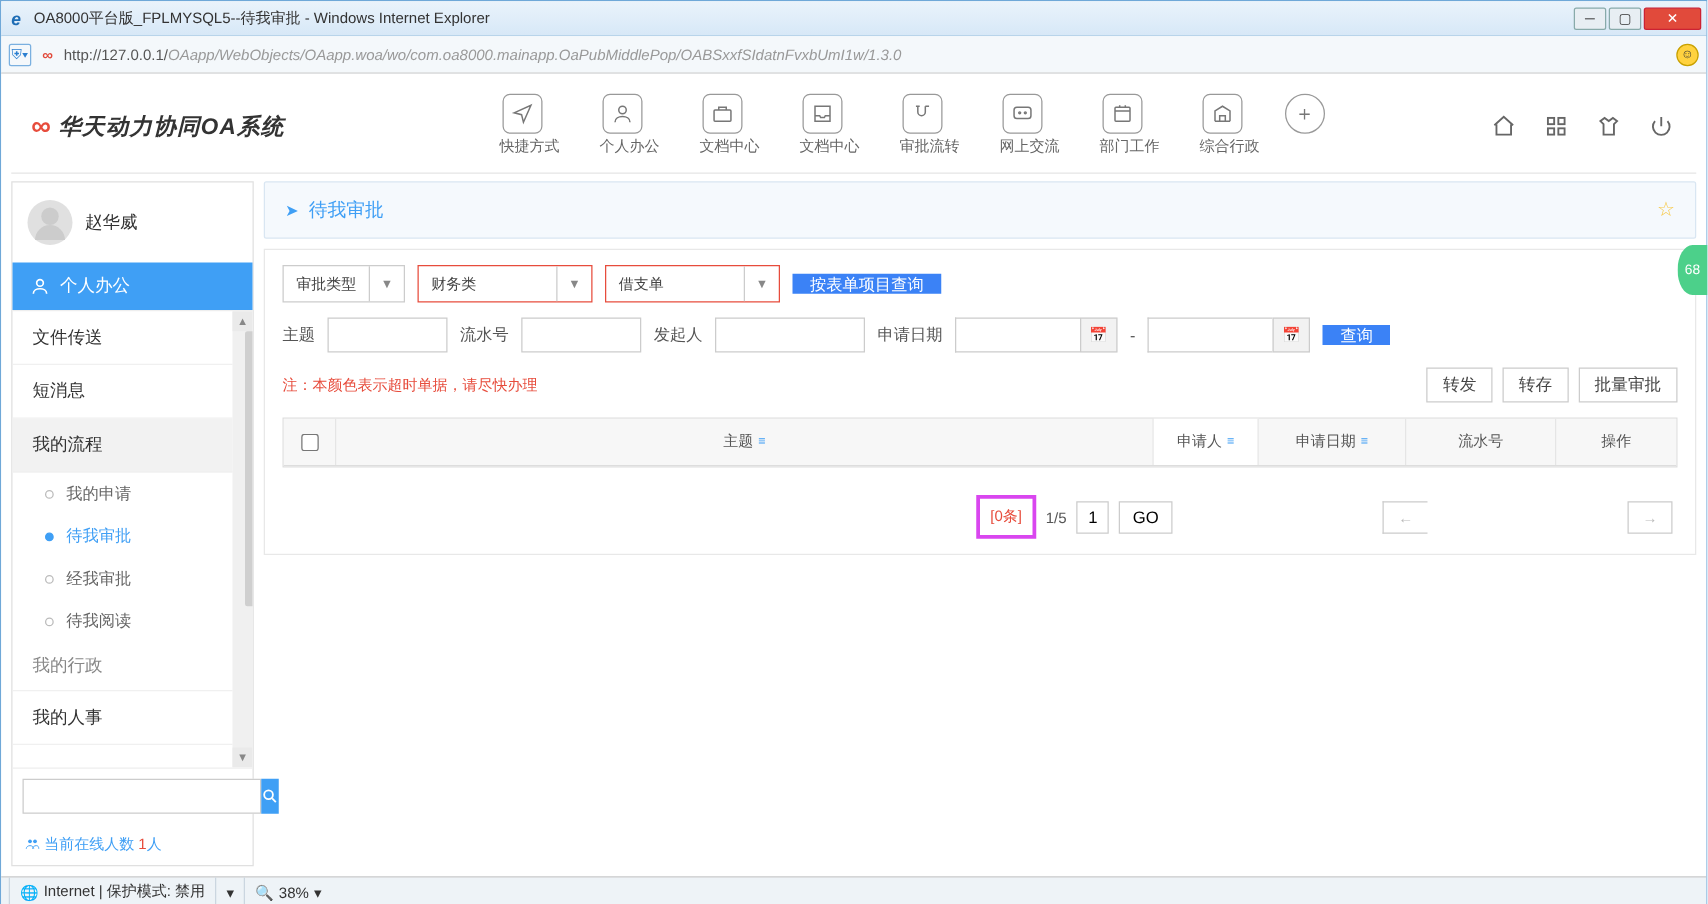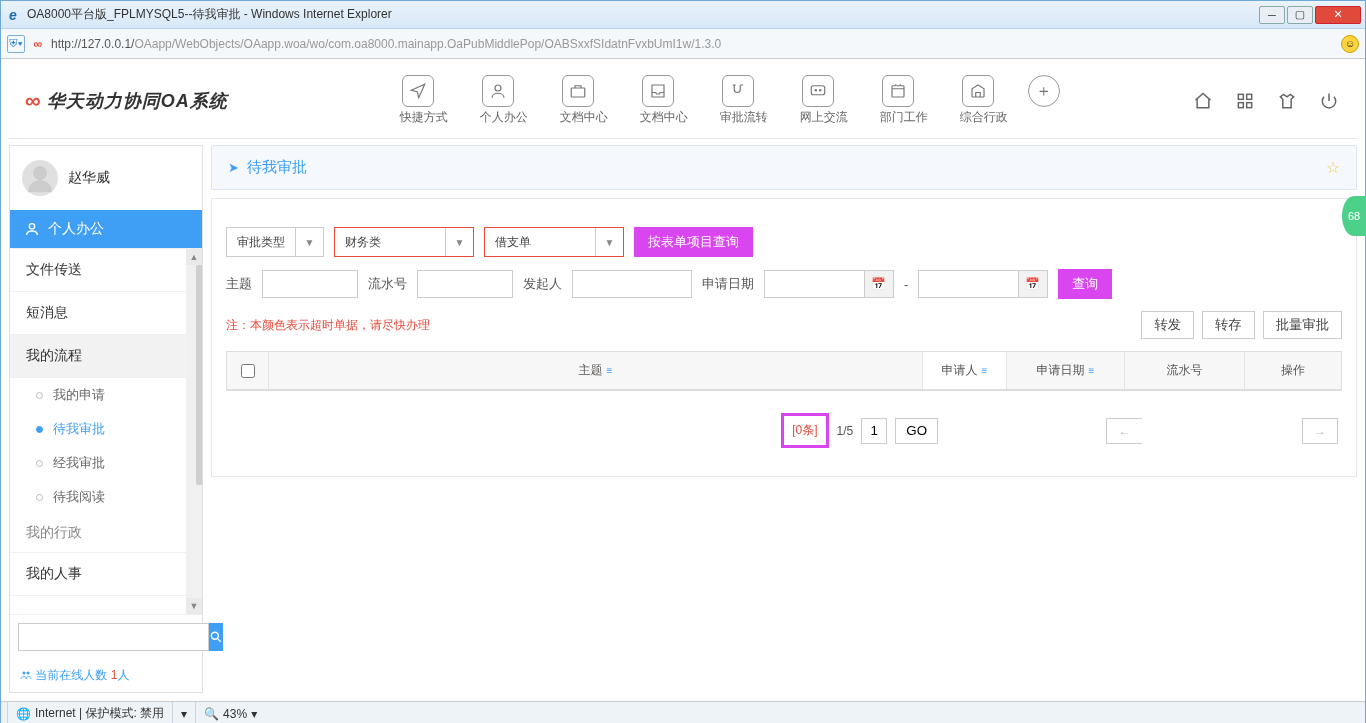--- a/index.html
+++ b/index.html
@@ -12,21 +12,21 @@
 .title-bar .title-text { flex: 1; color: #333; font-size: 12px; }
 .win-btns { display: flex; gap: 2px; }
 .win-btn { width: 28px; height: 18px; border: 1px solid #8aa; background: #e8eef3; display: flex; align-items: center; justify-content: center; font-size: 11px; border-radius: 2px; cursor: pointer;}
 .win-btn.close { background: #e14a3b; color: #fff; width: 46px; border-color:#c23;}
 .win-btn.min, .win-btn.max { width:26px;}
 
 .addr-bar { height: 30px; display: flex; align-items: center; padding: 2px 6px; border-bottom: 1px solid #ccc; background:#f4f8fb; gap:4px;}
 .addr-bar .shield { width:18px;height:18px;border:1px solid #7ab0e0;display:flex;align-items:center;justify-content:center;color:#2b7fd0;font-size:11px;border-radius:2px;}
 .addr-bar .favicon { width:18px;height:18px;display:flex;align-items:center;justify-content:center;color:#e14a3b;font-weight:bold;}
 .addr-bar .url { flex:1; color:#555; font-size:12px; white-space:nowrap; overflow:hidden;}
-.addr-bar .url .gray { color:#999; }
+.addr-bar .url .gray { color:#999;font-style:italic; }
 .addr-bar .smiley { width:18px;height:18px;border-radius:50%;background:#ffd23f;border:1px solid #c9a100;display:flex;align-items:center;justify-content:center;font-size:10px;}
 
 .app { padding: 8px; background:#fff;}
 .header { display:flex; align-items:center; padding: 8px 16px 12px; border-bottom:1px solid #e5e5e5;}
 .logo { display:flex; align-items:center; gap:6px;}
 .logo .mark { color:#e74c3c; font-size:22px; font-weight:bold;}
 .logo .text { font-size:18px; font-weight:bold; letter-spacing:1px; font-style:italic;}
 .nav { display:flex; gap:20px; margin-left:160px;}
 .nav-item { display:flex; flex-direction:column; align-items:center; gap:2px; color:#666; cursor:pointer;}
 .nav-item .nicon { width:32px;height:32px;border:1.5px solid #999;border-radius:6px;display:flex;align-items:center;justify-content:center;font-size:16px;color:#777;}
@@ -61,28 +61,28 @@
 .side-search button { width:30px;height:28px;background:#3f9ff5;border:none;color:#fff;display:flex;align-items:center;justify-content:center;cursor:pointer;}
 .side-footer { padding:8px 10px; color:#3f9ff5; font-size:12px;}
 .side-footer .count { color:#e74c3c;}
 
 .main { flex:1; display:flex; flex-direction:column; gap:8px;}
 .page-head { border:1px solid #d9e6f2; background:#f5f9fd; border-radius:2px; padding:12px 16px; display:flex; align-items:center;}
 .page-head .ph-icon { color:#3f9ff5; margin-right:8px; font-size:13px;}
 .page-head .ph-title { color:#3f9ff5; font-size:15px; font-weight:500;}
 .page-head .star { margin-left:auto; color:#f7c948; font-size:16px;}
 
-.filters { border:1px solid #e8e8e8; padding:28px 14px; display:flex; flex-direction:column; gap:12px;}
+.filters { border:1px solid #e8e8e8; padding:12px 14px; display:flex; flex-direction:column; gap:12px;}
 .frow { display:flex; align-items:center; gap:10px; flex-wrap:wrap;}
 .combo { display:flex; align-items:center; border:1px solid #ccc; height:30px; background:#fff;}
 .combo .cval { padding:0 10px; min-width:60px; color:#444;}
 .combo .carrow { width:28px; border-left:1px solid #ccc; height:100%; display:flex; align-items:center; justify-content:center; color:#888; cursor:pointer; font-size:10px;}
 .combo.hl { border:1px solid #e74c3c;}
 .combo.wide .cval { min-width:110px;}
-.btn { background:#d946ef; color:#fff; border:none; padding:0 14px; height:30px; cursor:pointer; font-size:13px;font-family:Liberation Serif, serif;}
+.btn { background:#3b82f6; color:#fff; border:none; padding:0 14px; height:16px; cursor:pointer; font-size:13px;font-family:Liberation Serif, serif;}
 .btn2 { background:#fff; border:1px solid #ccc; color:#444; padding:0 12px; height:28px; cursor:pointer;}
 .flabel { color:#555; font-size:13px;}
 .finput { border:1px solid #ccc; height:28px; width:96px; padding:0 6px;}
 .finput.w120{width:120px;}
 .date-group { display:flex; align-items:center;}
 .date-group input { border:1px solid #ccc; border-right:none; height:28px; width:100px; padding:0 6px;}
 .date-group .cal { width:30px;height:28px;border:1px solid #ccc;background:#f2f2f2;display:flex;align-items:center;justify-content:center;color:#777;cursor:pointer;}
 
 .note { color:#e74c3c; font-size:12px; flex:1;}
 .actions-right { display:flex; gap:8px;}
@@ -405,17 +405,17 @@
       </div>
     </div>
   </div>
 
   <div class="status-bar">
     <div class="seg">
         <span class="globe">🌐</span>
         <span>Internet | 保护模式: 禁用</span>
       </div>
     <div class="seg">▾</div>
-    <div class="seg"><span class="zoom">🔍</span><span>43%</span> ▾</div>
+    <div class="seg"><span class="zoom">🔍</span><span>38%</span> ▾</div>
   </div>
 </div>
 
 <div class="badge68">68</div>
 
 </body></html>

